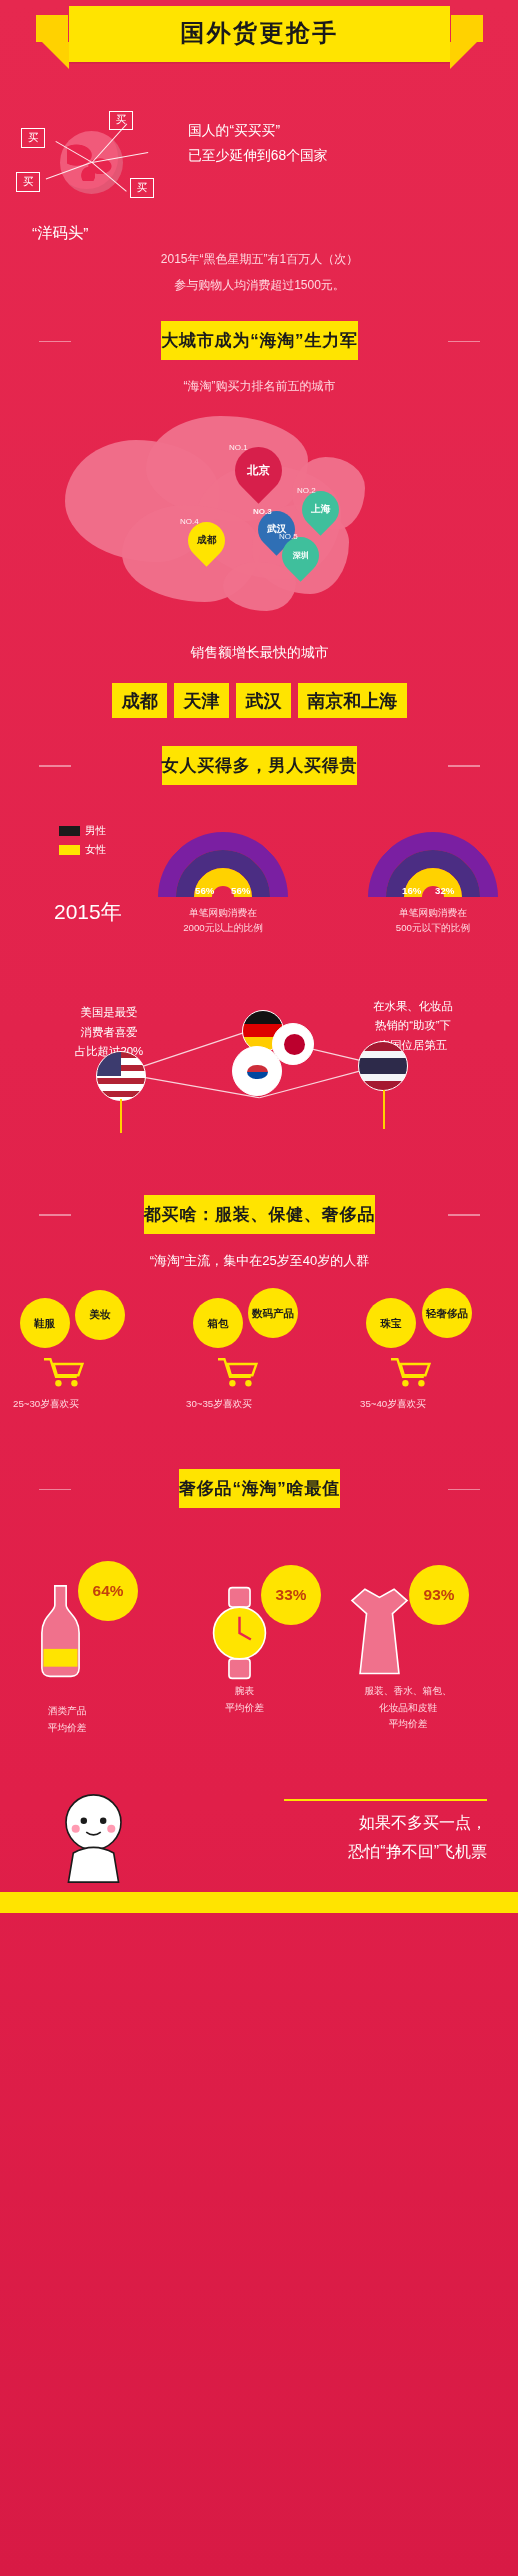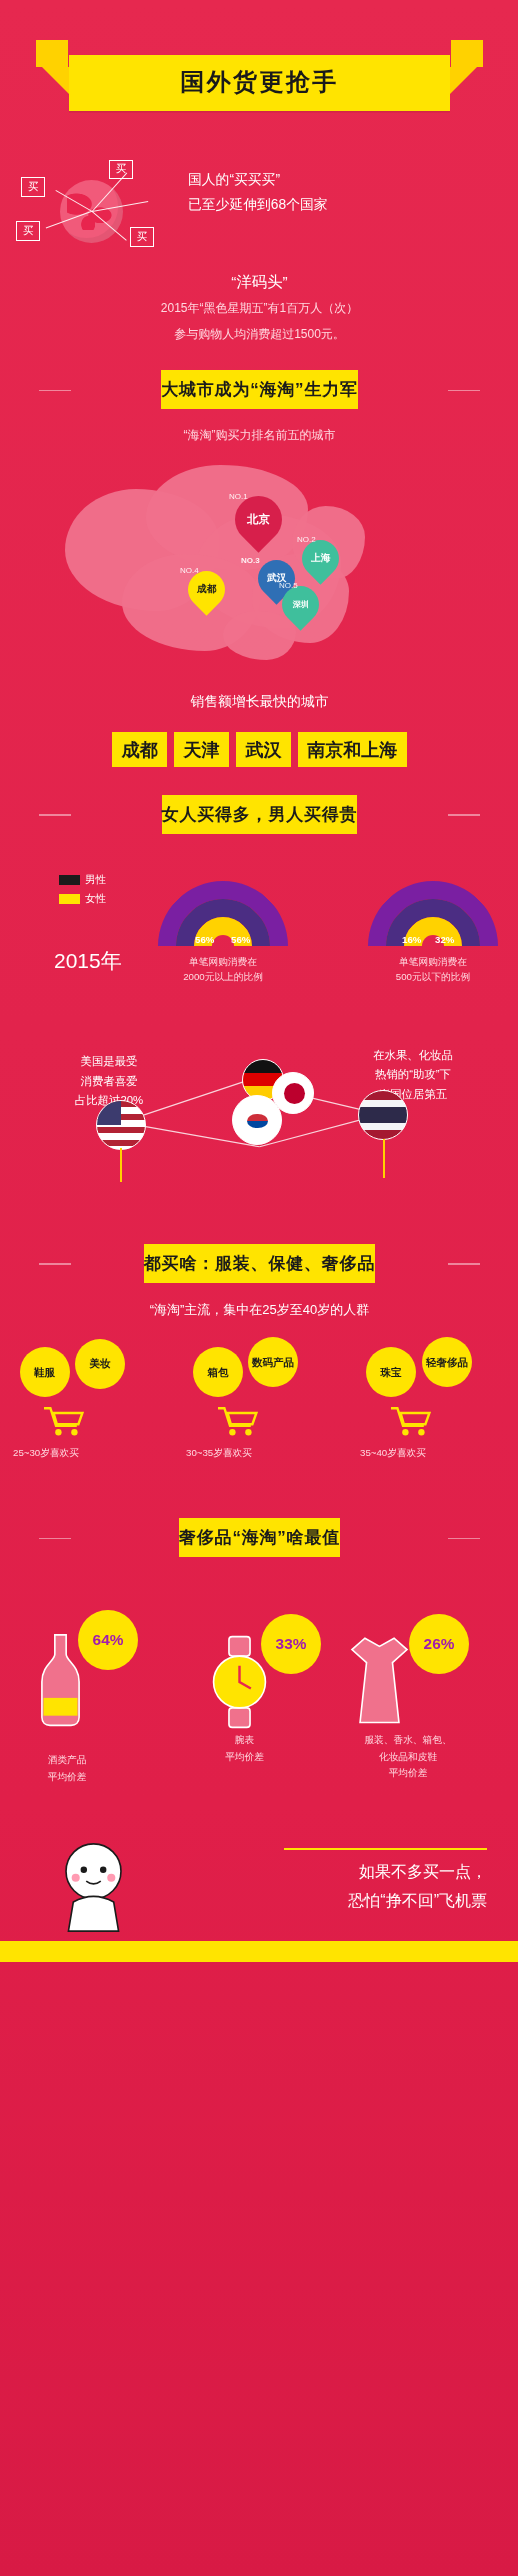--- a/index.html
+++ b/index.html
@@ -11,21 +11,21 @@
   }
   .page {
     width: 519px;
     height: 2576px;
     position: relative;
     background: linear-gradient(180deg, #e6284f 0%, #e2234c 40%, #e01f49 70%, #d81a45 100%);
     overflow: hidden;
   }
 
   
-  .ribbon-wrap { position: relative; padding-top: 30px; margin-top: 25px; }
+  .ribbon-wrap { position: relative; padding-top: 6px; }
   .ribbon {
     width: 381px; margin: 0 auto; background: #ffe400;
     text-align: center; padding: 11.4px 0 13px;
     position: relative; z-index: 3;
     box-shadow: 0 1.6px 0 rgba(0,0,0,0.08);
   }
   .ribbon h1 {
     font-size: 24px; font-weight: bold; color: #1a1a1a; letter-spacing: 2.4px;
   }
   .ribbon-tail-l, .ribbon-tail-r {
@@ -77,21 +77,21 @@
       radial-gradient(ellipse at 70% 60%, #e8254e 0 24%, transparent 26%),
       radial-gradient(ellipse at 45% 85%, #e8254e 0 18%, transparent 20%);
   }
   .globe .line { position: absolute; background: #fff; height: 0.8px; transform-origin: left center; opacity: .9; }
   .tagbox {
     position: absolute; border: 1.2px solid #fff; color: #fff; font-size: 10.5px;
     padding: 1.6px 5.7px; background: transparent; white-space: nowrap;
   }
   .copy-right { position: absolute; left: 188px; top: 57px; width: 243px; }
   .copy-right .big { font-size: 13.8px; line-height: 1.8; color: #ffffff; }
-  .yang { text-align: center; font-size: 15.4px; color:#fff; margin-top: 6.5px; }
+  .yang { font-size: 15.4px; color:#fff; margin-top: 6.5px; padding-left: 32px; }
   .yang-sub { text-align:center; font-size: 12px; color:#ffd8e0; line-height:1.8; margin-top:4.9px; }
 
   
   .map-sec { position: relative; height: 243px; margin-top: 4.9px; }
   .map-shape {
     position: absolute; left: 49px; top: 6.5px; width: 422px; height: 219px;
   }
   .blob { position: absolute; background: #f0718c; border-radius: 46% 54% 40% 60% / 50% 42% 58% 50%; opacity:.95; }
   .pin {
     position: absolute; width: 47px; height: 47px; border-radius: 50% 50% 50% 0;
@@ -137,21 +137,21 @@
     border-radius:50%; width:50px; height:50px; display:flex; align-items:center; justify-content:center;
     text-align:center; line-height:1.25;
   }
   .cart-ico { position:absolute; width:44px; height:32px; }
   .cart-cap { position:absolute; font-size:9.7px; color:#ffd8e0; }
 
   
   .lux-sec { position:relative; height: 243px; margin-top: 4.9px; }
   .lux-pct {
     position:absolute; width:60px; height:60px; border-radius:50%; background:#ffe400;
-    color:#a21caf; font-size:15.4px; font-weight:bold; display:flex; align-items:center; justify-content:center;
+    color:#c2410c; font-size:15.4px; font-weight:bold; display:flex; align-items:center; justify-content:center;
   }
   .lux-cap { position:absolute; font-size:9.7px; color:#ffd8e0; text-align:center; line-height:1.7; }
   .lux-icon { position:absolute; }
 
   
   .footer { position:relative; height: 146px; }
   .foot-text { position:absolute; right: 32px; top: 42px; text-align:right; font-size:16px; line-height:1.8; color:#fff; }
   .foot-rule { position:absolute; right:32px; top:32px; width: 203px; height:1.6px; background:#ffe400; }
   .doll { position:absolute; left: 49px; top: 23px; width: 89px; height: 97px; }
   .bottom-bar { position:absolute; left:0; bottom:0; width:519px; height:21px; background:#ffe400; }
@@ -220,21 +220,21 @@
     <span class="rank" style="left:229px;top:41px;">NO.1</span>
 
     <div class="pin small" style="left:302px;top:89px;background:#3fbf9c;">
       <span>上海</span>
     </div>
     <span class="rank" style="left:297px;top:84px;">NO.2</span>
 
     <div class="pin small" style="left:258px;top:109px;background:#2f6fb5;">
       <span>武汉</span>
     </div>
-    <span class="rank" style="left:241px;top:105px;font-weight:bold;">NO.3</span>
+    <span class="rank" style="left:253px;top:105px;font-weight:bold;">NO.3</span>
 
     <div class="pin small" style="left:188px;top:120px;background:#ffe400;">
       <span style="color:#1b1b1b;">成都</span>
     </div>
     <span class="rank" style="left:180px;top:115px;">NO.4</span>
 
     <div class="pin small" style="left:282px;top:135px;background:#3fbf9c;">
       <span style="font-size:8px;">深圳</span>
     </div>
     <span class="rank" style="left:279px;top:130px;">NO.5</span>
@@ -396,21 +396,21 @@
     </svg>
     <div class="lux-pct" style="left:261px;top:41px;">33%</div>
     <div class="lux-cap" style="left:196px;top:159px;width:97px;">
       <div>腕表</div>
       <div>平均价差</div>
     </div>
 
     <svg class="lux-icon" style="left:339px;top:62px;" width="81" height="94" viewBox="0 0 100 116">
       <path d="M32 4l18 10L68 4l16 14-18 16 8 74H26l8-74L16 18z" fill="#f0718c" stroke="#fff" stroke-width="2"></path>
     </svg>
-    <div class="lux-pct" style="left:409px;top:41px;">26%</div>
+    <div class="lux-pct" style="left:409px;top:41px;">93%</div>
     <div class="lux-cap" style="left:331px;top:159px;width:154px;">
       <div>服装、香水、箱包、</div>
       <div>化妆品和皮鞋</div>
       <div>平均价差</div>
     </div>
   </div>
 
   <div class="footer">
     <svg class="doll" viewBox="0 0 110 120">
       <circle cx="55" cy="40" r="34" fill="#ffffff" stroke="#1b1b1b" stroke-width="2"></circle>

